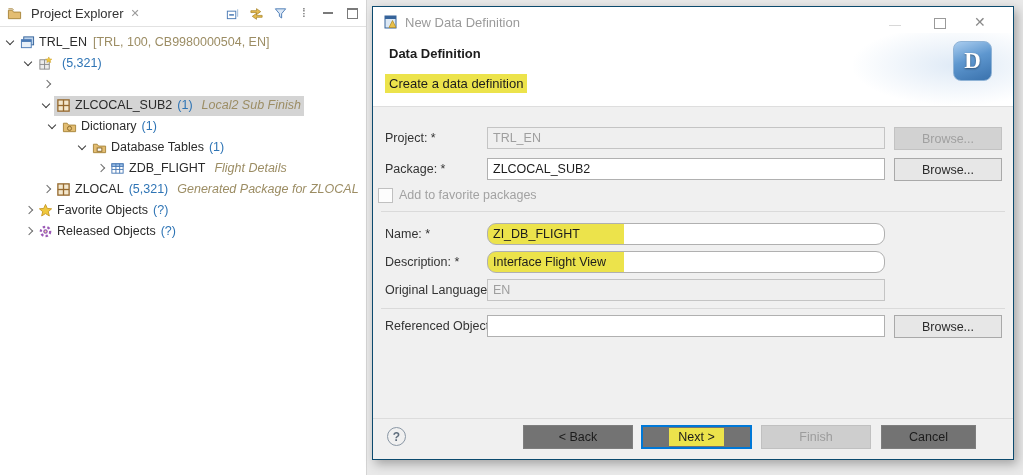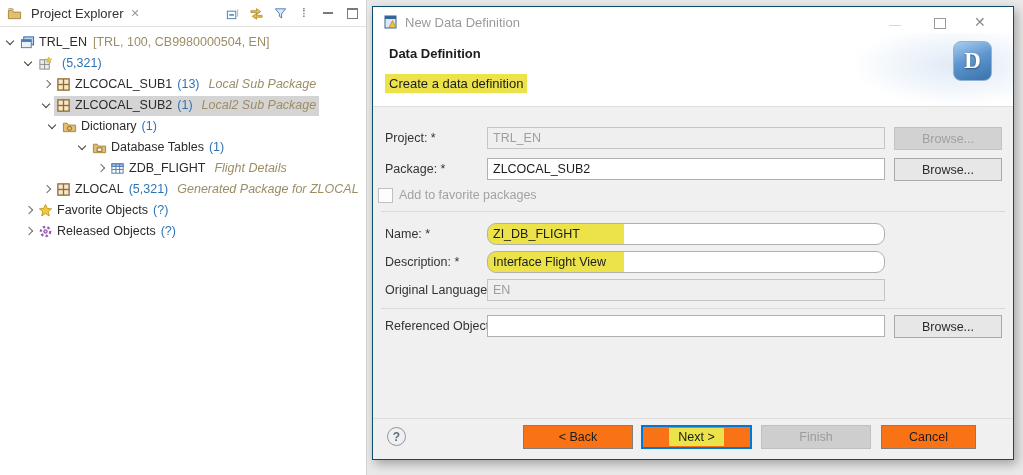--- a/index.html
+++ b/index.html
@@ -63,21 +63,21 @@
   .browse{position:absolute;left:521px;width:108px;height:23px;box-sizing:border-box;
           background:#e7e7e7;border:1px solid #a9a9a9;font-family:inherit;font-size:12.5px;color:#2b2b2b;}
   .browse.dis{background:#d2d2d2;border-color:#c2c2c2;color:#a0a0a0;}
   .cbx{position:absolute;left:5px;width:13px;height:13px;background:#fdfdfd;border:1px solid #c0c0c0;}
   .cbx-label{position:absolute;left:26px;height:16px;line-height:16px;color:#a2a2a2;}
   .sep{position:absolute;left:8px;right:8px;border-top:1px solid #dadada;}
 
   .btnbar-sep{position:absolute;left:0;right:0;top:411px;border-top:1px solid #dcdcdc;}
   .help{position:absolute;left:14px;top:420px;width:17px;height:17px;border:1px solid #8a97a5;border-radius:50%;
         color:#5f6e7d;font-size:12px;font-weight:bold;display:flex;align-items:center;justify-content:center;}
-  .dlg-btn{position:absolute;top:418px;height:24px;box-sizing:border-box;background:#f97316;
+  .dlg-btn{position:absolute;top:418px;height:24px;box-sizing:border-box;background:#737373;
            border:1px solid #7e7e7e;font-family:inherit;font-size:12.5px;color:#1c1c1c;padding:0;}
   .btn-back{left:150px;width:110px;}
   .btn-next{left:268px;width:111px;border:2px solid #0078d7;}
   .btn-next .hl{padding:2px 9px;}
   .btn-finish{left:388px;width:110px;background:#cecece;border-color:#c0c0c0;color:#9c9c9c;}
   .btn-cancel{left:508px;width:95px;}
 </style>
 </head>
 <body>
 
@@ -151,47 +151,35 @@
                 <line x1="2" y1="9" x2="12" y2="9" stroke="#8a8a8a"></line>
                 <path d="M11.5 1l1 2.1 2.3.2-1.7 1.5.5 2.2-2.1-1.2-2.1 1.2.5-2.2L8.2 3.3l2.3-.2z" fill="#f0c83c" stroke="#c89a28" stroke-width=".5"></path>
               </svg>
           </span>
           <span class="tcount">(5,321)</span>
         </span>
       </div>
 
       <div class="trow" style="padding-left:40px">
         <span class="chev"></span>
-        <span class="tgroup">
+      </div>
+
+      <div class="trow" style="padding-left:40px">
+        <span class="chev down"></span>
+        <span class="tgroup selected">
           <span class="ticon">
             <svg width="15" height="15" viewBox="0 0 16 16">
                 <rect x="2" y="2" width="12" height="12" fill="#f3e7cd" stroke="#96692e" stroke-width="1.4"></rect>
                 <line x1="8" y1="2" x2="8" y2="14" stroke="#96692e" stroke-width="1.4"></line>
                 <line x1="2" y1="8" x2="14" y2="8" stroke="#96692e" stroke-width="1.4"></line>
               </svg>
           </span>
-          <span class="tlabel">ZLCOCAL_SUB1</span>
-          <span class="tcount">(13)</span>
-          <span class="tdesc">Local Sub Package</span>
-        </span>
-      </div>
-
-      <div class="trow" style="padding-left:40px">
-        <span class="chev down"></span>
-        <span class="tgroup selected">
-          <span class="ticon">
-            <svg width="15" height="15" viewBox="0 0 16 16">
-                <rect x="2" y="2" width="12" height="12" fill="#f3e7cd" stroke="#96692e" stroke-width="1.4"></rect>
-                <line x1="8" y1="2" x2="8" y2="14" stroke="#96692e" stroke-width="1.4"></line>
-                <line x1="2" y1="8" x2="14" y2="8" stroke="#96692e" stroke-width="1.4"></line>
-              </svg>
-          </span>
           <span class="tlabel">ZLCOCAL_SUB2</span>
           <span class="tcount">(1)</span>
-          <span class="tdesc">Local2 Sub Package</span>
+          <span class="tdesc">Local2 Sub Finish</span>
         </span>
       </div>
 
       <div class="trow" style="padding-left:46px">
         <span class="chev down"></span>
         <span class="tgroup">
           <span class="ticon">
             <svg width="15" height="15" viewBox="0 0 16 16">
                 <path d="M1.5 4.5h4l1.5 2h7.5v7h-13z" fill="#e3bd72" stroke="#a8853c"></path>
                 <circle cx="8" cy="10" r="2.2" fill="none" stroke="#8a6a2c"></circle>

